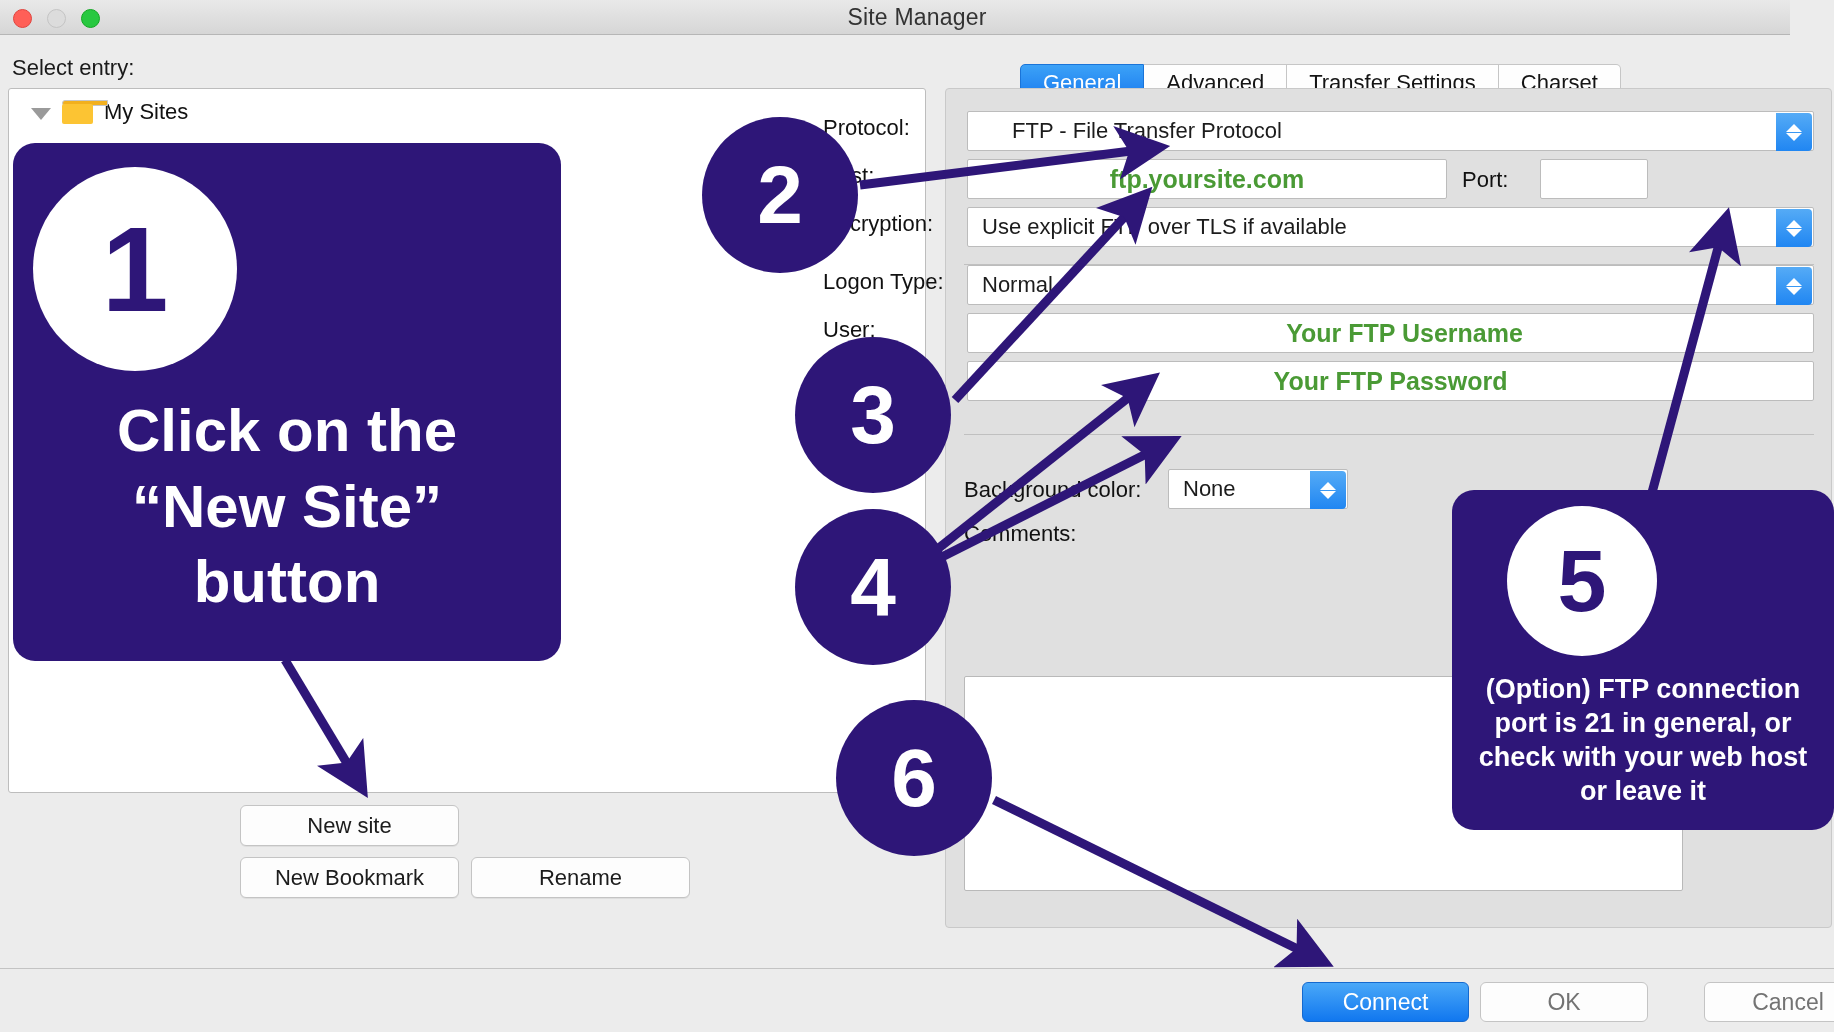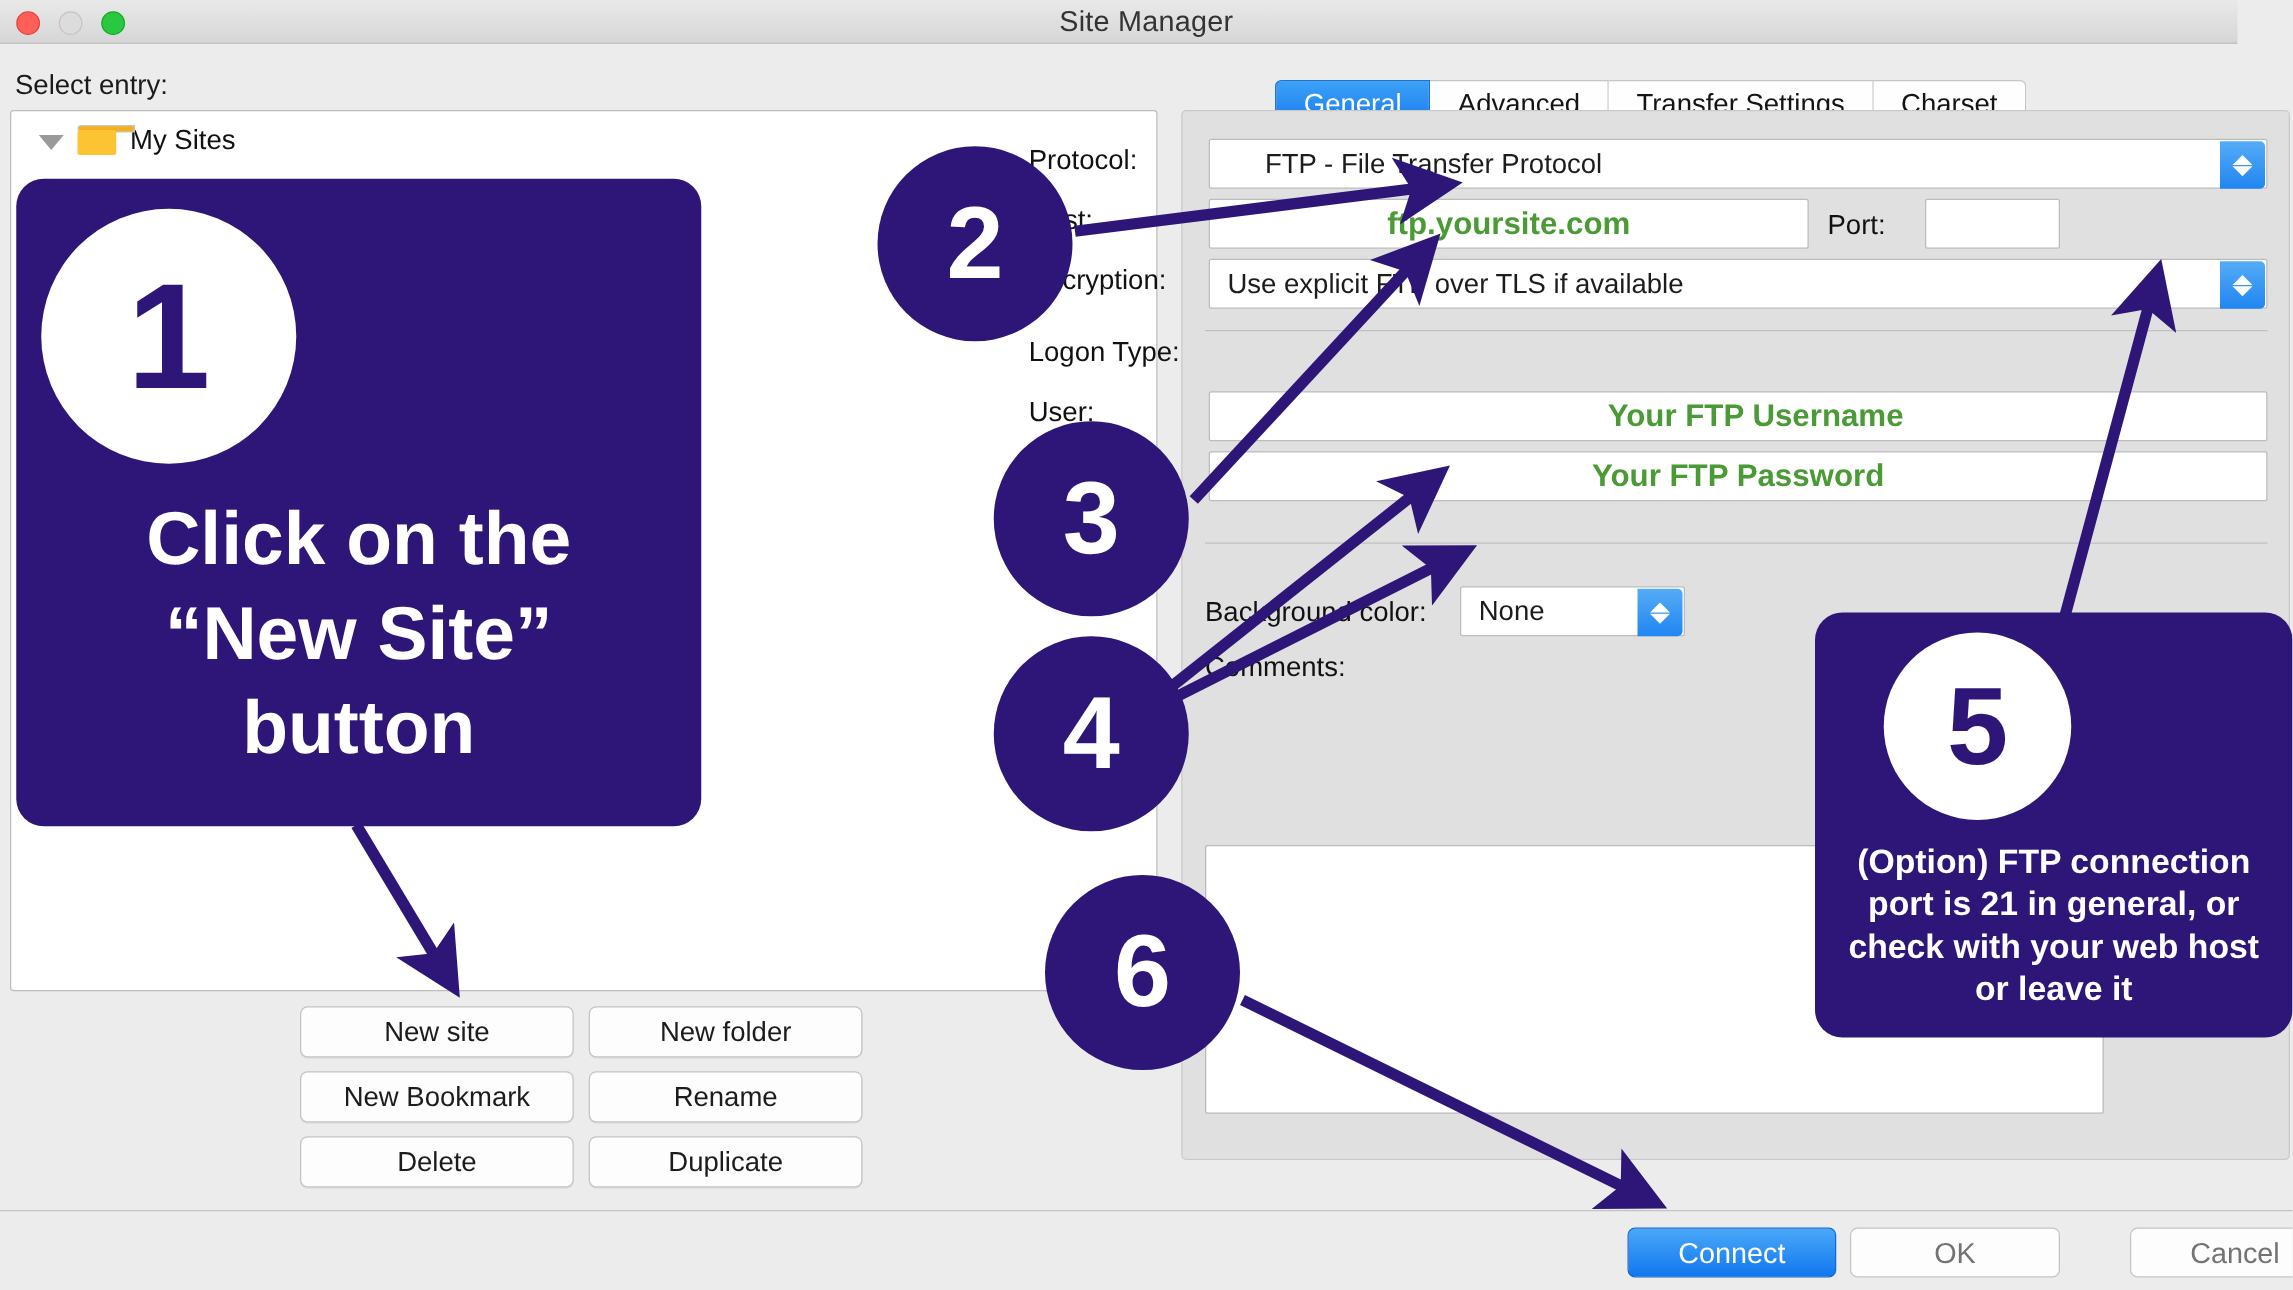--- a/index.html
+++ b/index.html
@@ -166,29 +166,24 @@
         <span class="tab"></span>
           <span class="body"></span>
       </span>
       <span class="tree-label">My Sites</span>
     </div>
   </div>
 
   <div class="btn-grid">
     <div class="btn-row">
       <div class="gbtn">New site</div>
-      <div class="gbtn">New folder</div>
     </div>
     <div class="btn-row">
       <div class="gbtn">New Bookmark</div>
       <div class="gbtn">Rename</div>
-    </div>
-    <div class="btn-row">
-      <div class="gbtn">Delete</div>
-      <div class="gbtn">Duplicate</div>
     </div>
   </div>
 
   <div class="tabbar">
     <div class="tab active">General</div>
     <div class="tab">Advanced</div>
     <div class="tab">Transfer Settings</div>
     <div class="tab">Charset</div>
   </div>
 
@@ -224,20 +219,27 @@
       <span class="stepper">
           <i class="up"></i>
           <i class="dn"></i>
         </span>
     </div>
 
     <div class="hr" style="left:18px;top:175px;width:850px;"></div>
 
     <div class="frow" style="left:-123px;top:180px;">
       <span class="flabel" style="width:210px;">Logon Type:</span>
+    </div>
+    <div class="ffield val" style="position:absolute;left:21px;top:176px;width:847px;padding-right:40px;">
+      <span>Normal</span>
+      <span class="stepper">
+          <i class="up"></i>
+          <i class="dn"></i>
+        </span>
     </div>
 
     <div class="frow" style="left:-123px;top:228px;">
       <span class="flabel" style="width:210px;">User:</span>
     </div>
     <div class="ffield" style="position:absolute;left:21px;top:224px;width:847px;padding-left:28px;">
       <span class="green-val">Your FTP Username</span>
     </div>
 
     <div class="frow" style="left:-123px;top:276px;">

